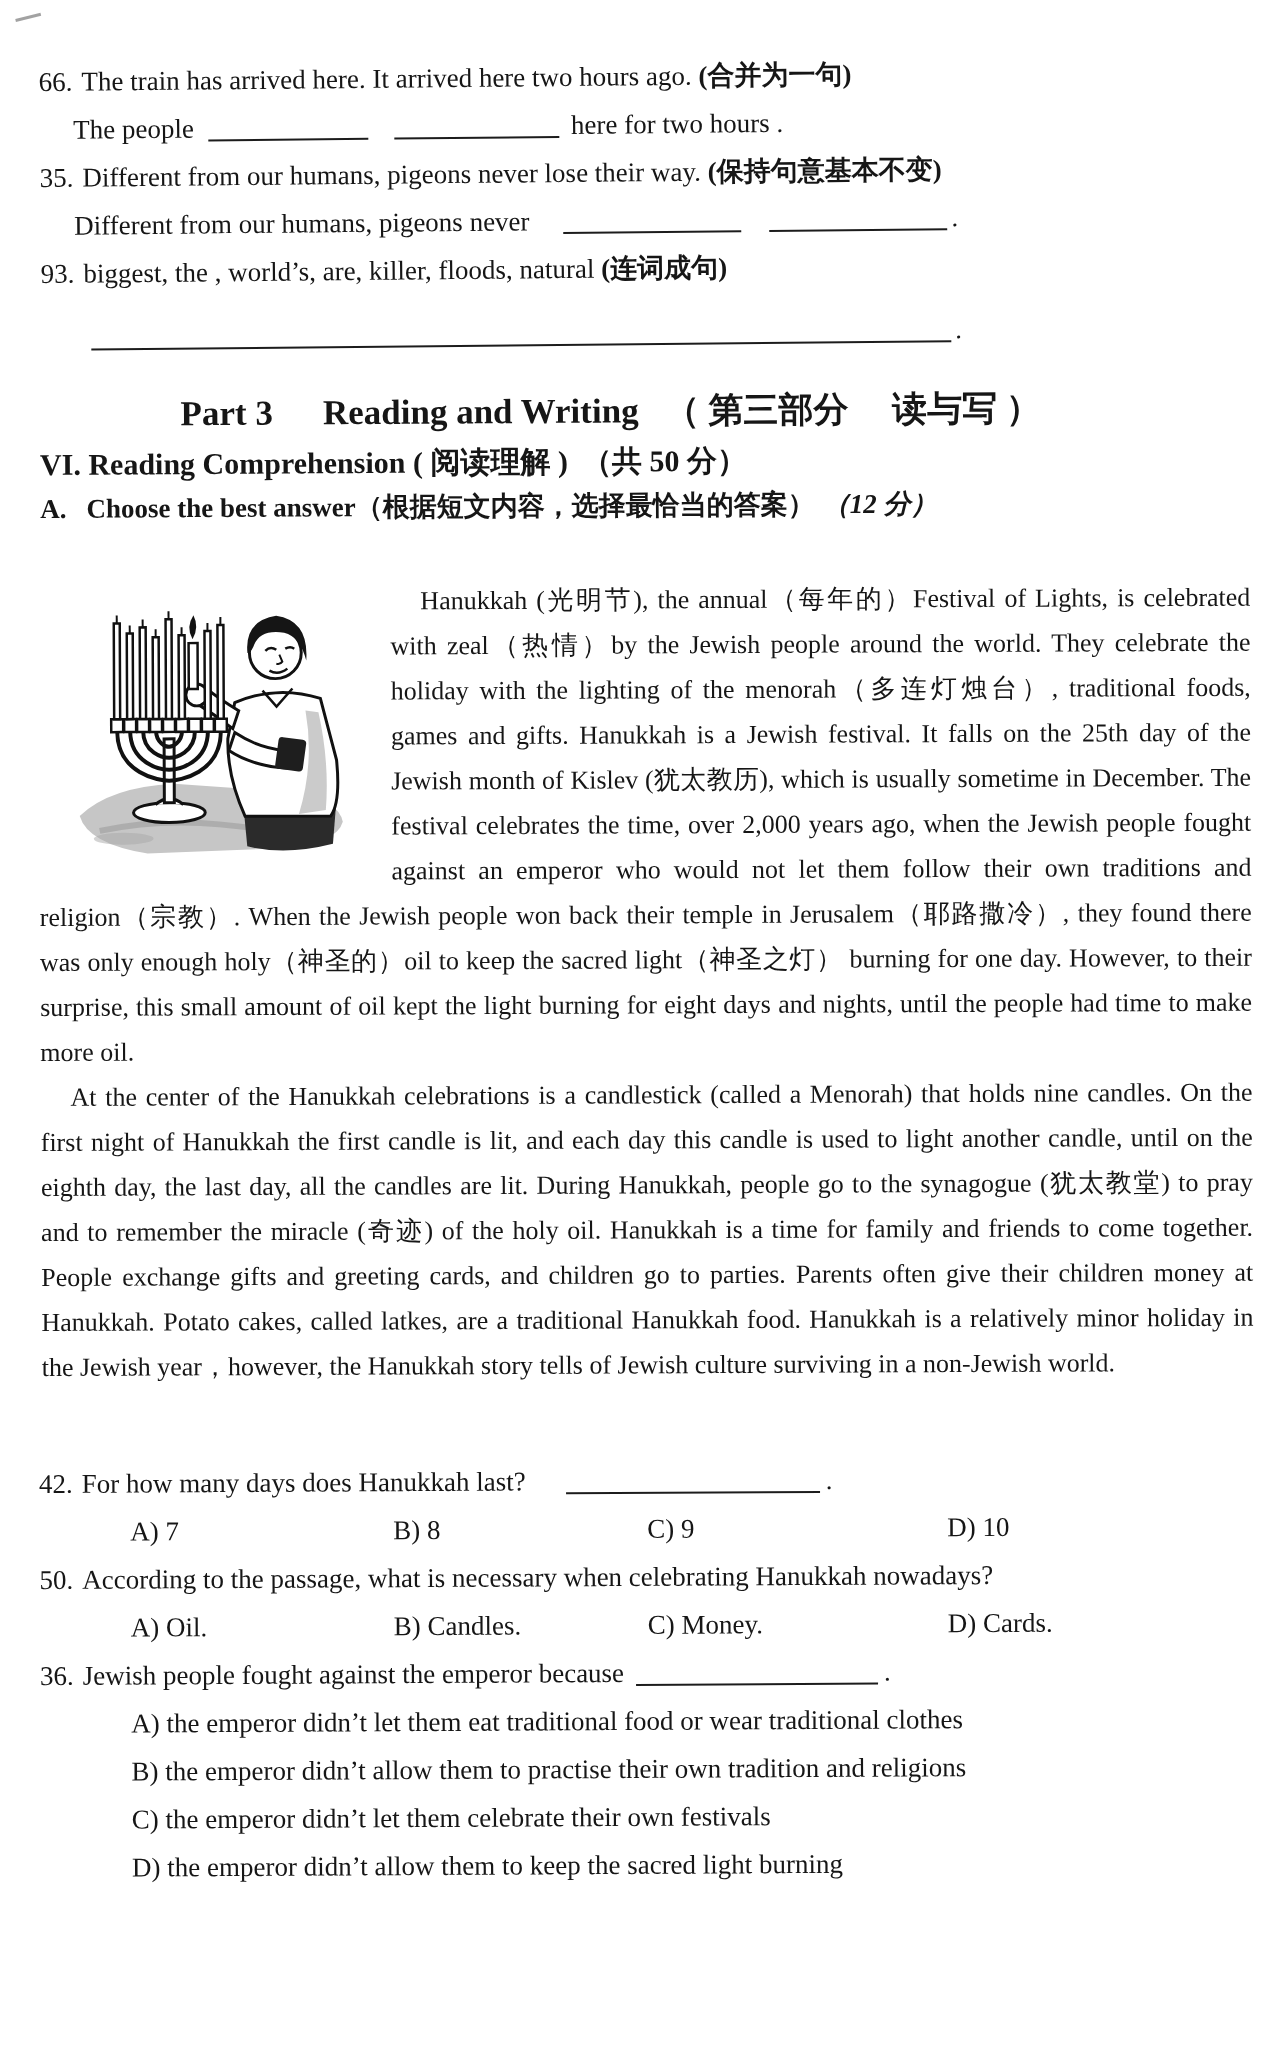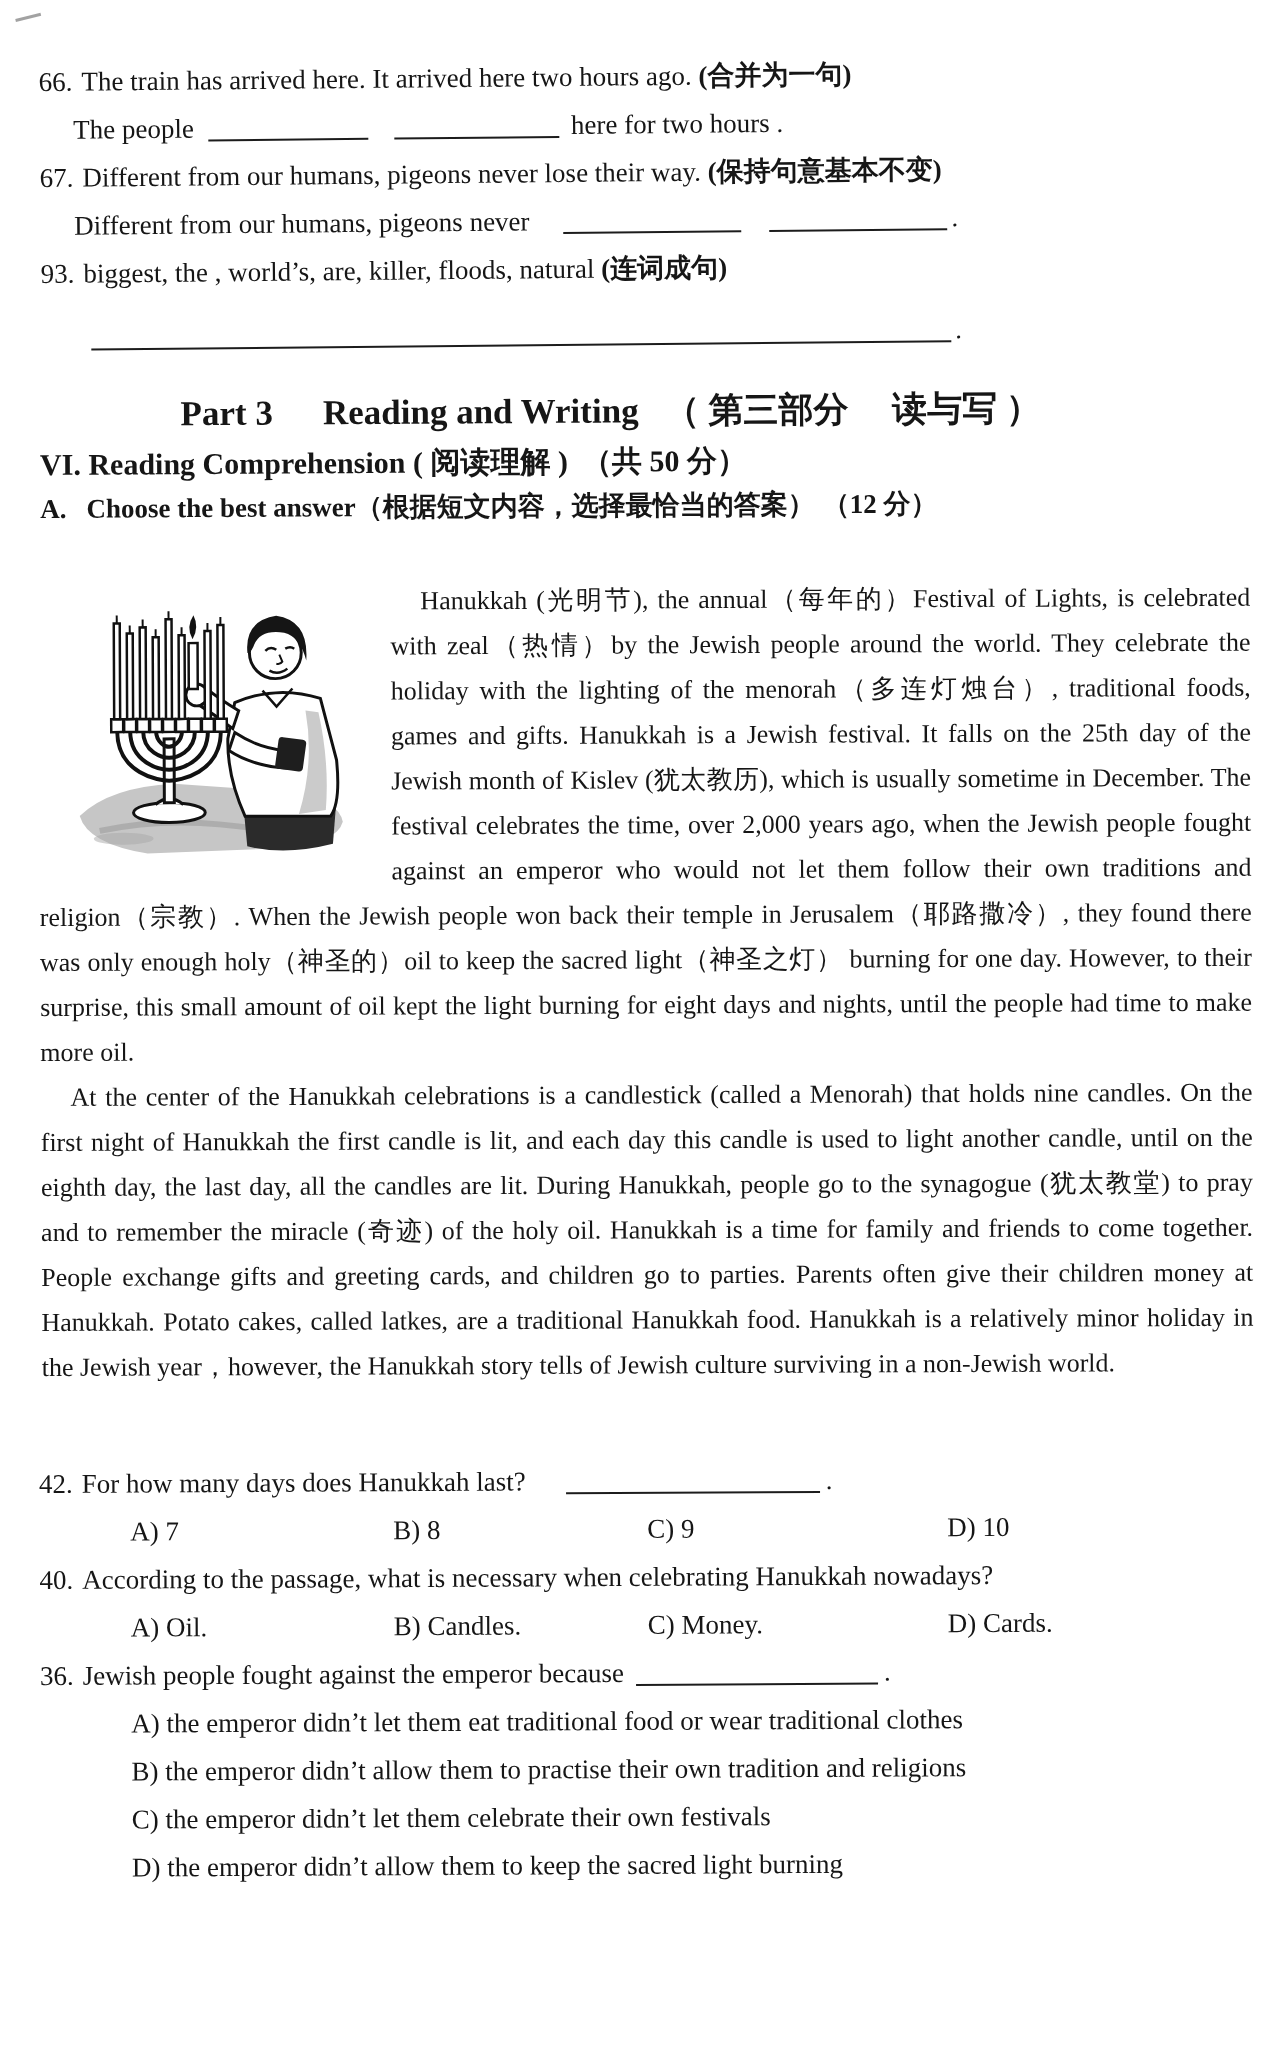--- a/index.html
+++ b/index.html
@@ -26,21 +26,21 @@
 
   
   .part3-head{margin-top:26px;transform:rotate(-0.35deg);transform-origin:0 50%;}
   .h1{font-size:35px;font-weight:700;line-height:50px;text-align:center;padding-right:70px;}
   .h1 .gapA{margin-right:50px;}
   .h1 .gapB{margin-right:26px;}
   .h2{font-size:30px;font-weight:700;line-height:46px;margin-top:2px;}
   .h2 .pts{margin-left:14px;}
   .h3{font-size:27px;font-weight:700;line-height:42px;}
   .h3 .lbl{margin-right:20px;}
-  .h3 .pts{margin-left:8px;}
+  .h3 .pts{margin-left:8px;font-style:italic;}
 
   
   .passage{margin-top:50px;font-size:26px;line-height:45px;text-align:justify;
            transform:rotate(-0.25deg);transform-origin:0 50%;}
   .passage p{margin:0;}
   .p1{text-indent:30px;}
   .p2{text-indent:30px;}
   .illustration{float:left;width:340px;height:284px;margin:2px 12px 4px 0;}
   .illustration svg{display:block;}
 
@@ -60,21 +60,21 @@
   <div class="scan-mark"></div>
 
   <section class="top-section">
     <div class="ql">
       <span class="q-num">66.</span><span>The train has arrived here. It arrived here two hours ago. </span><span class="zh-bold">(合并为一句)</span>
     </div>
     <div class="ql indent">
       <span>The people</span><span class="blank w160"></span><span class="blank w165"></span><span>here for two hours .</span>
     </div>
     <div class="ql">
-      <span class="q-num">67.</span><span>Different from our humans, pigeons never lose their way. </span><span class="zh-bold">(保持句意基本不变)</span>
+      <span class="q-num">35.</span><span>Different from our humans, pigeons never lose their way. </span><span class="zh-bold">(保持句意基本不变)</span>
     </div>
     <div class="ql indent">
       <span>Different from our humans, pigeons never</span><span class="blank w178"></span><span class="blank w178b"></span><span>.</span>
     </div>
     <div class="ql">
       <span class="q-num">93.</span><span>biggest, the , world’s, are, killer, floods, natural </span><span class="zh-bold">(连词成句)</span>
     </div>
     <div class="answer-line-68">
       <span class="blank w860"></span><span>.</span>
     </div>
@@ -175,21 +175,21 @@
       <span class="q-num">42.</span><span>For how many days does Hanukkah last?</span><span class="blank blank-q69"></span><span>.</span>
     </div>
     <div class="opt-row">
       <span>A) 7</span>
       <span>B) 8</span>
       <span>C) 9</span>
       <span>D) 10</span>
     </div>
 
     <div class="ql">
-      <span class="q-num">40.</span><span>According to the passage, what is necessary when celebrating Hanukkah nowadays?</span>
+      <span class="q-num">50.</span><span>According to the passage, what is necessary when celebrating Hanukkah nowadays?</span>
     </div>
     <div class="opt-row">
       <span>A) Oil.</span>
       <span>B) Candles.</span>
       <span>C) Money.</span>
       <span>D) Cards.</span>
     </div>
 
     <div class="ql">
       <span class="q-num">36.</span><span>Jewish people fought against the emperor because</span><span class="blank blank-q71"></span><span>.</span>

